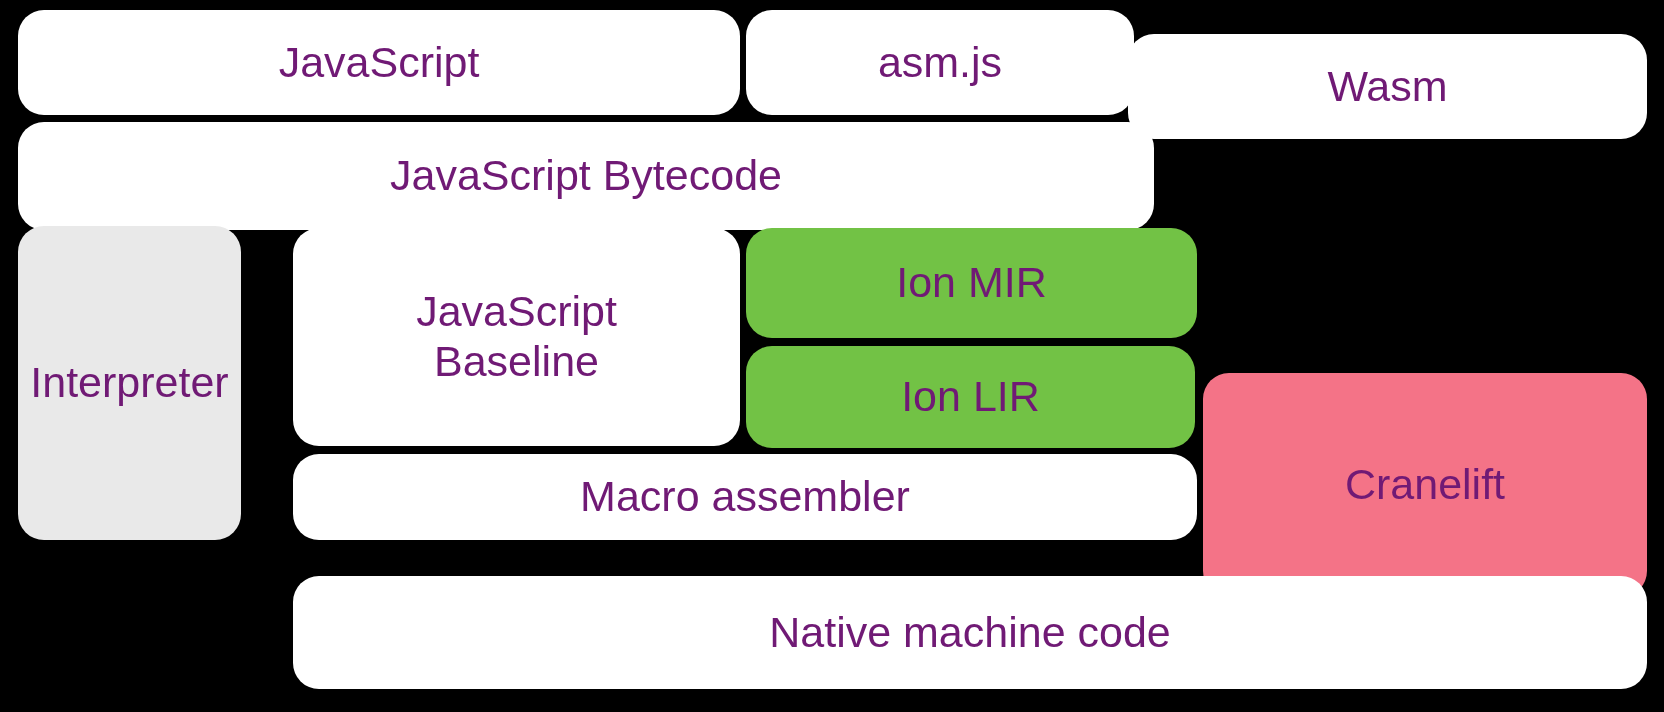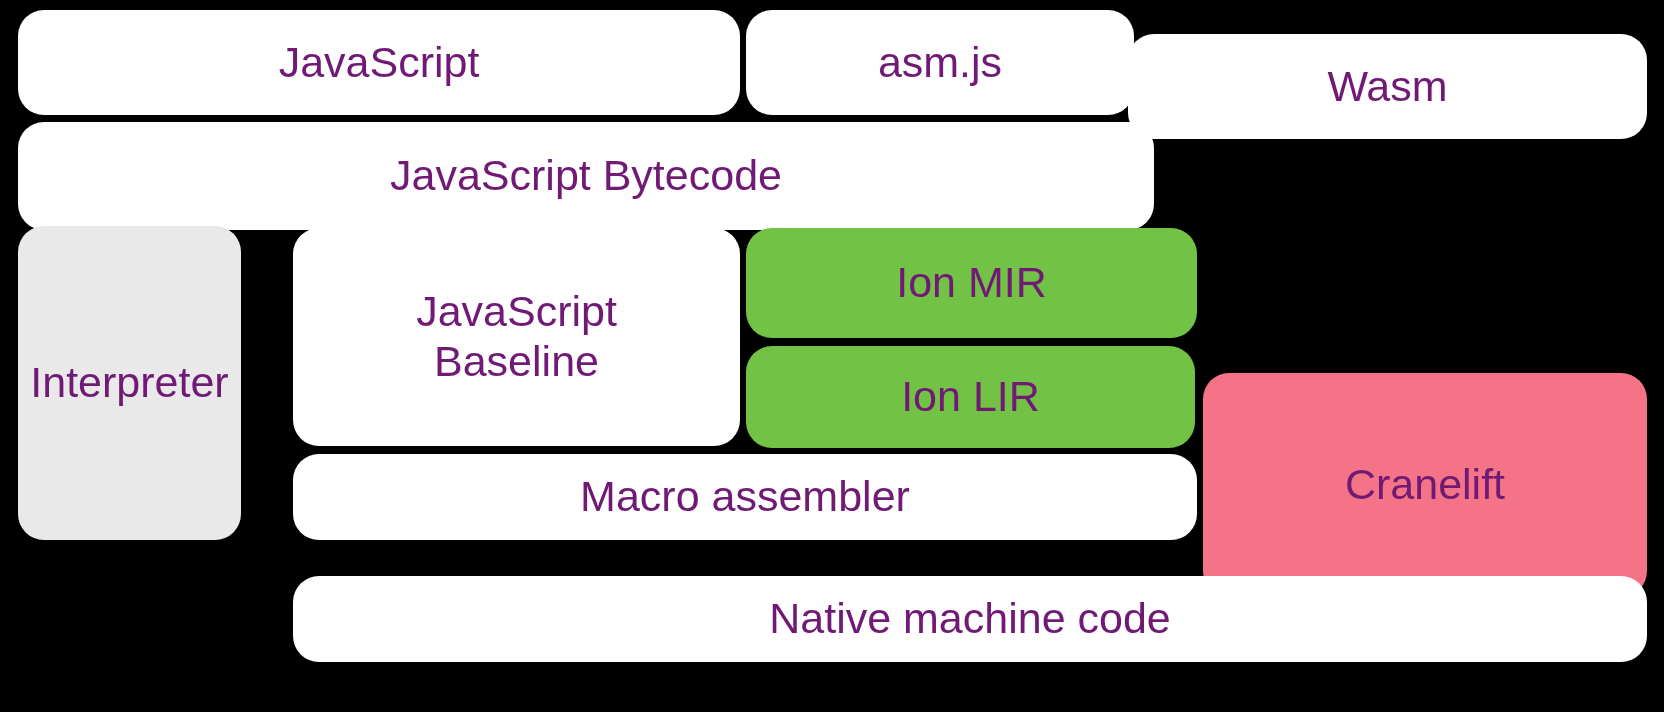--- a/index.html
+++ b/index.html
@@ -48,21 +48,21 @@
 
   
   .n-interpreter       { left: 18px;   top: 226px; width: 223px; height: 314px; }
   .n-js-baseline       { left: 293px;  top: 228px; width: 447px; height: 218px; }
   .n-ion-mir           { left: 746px;  top: 228px; width: 451px; height: 110px; }
   .n-ion-lir           { left: 746px;  top: 346px; width: 449px; height: 102px; }
   .n-macro-assembler   { left: 293px;  top: 454px; width: 904px; height: 86px;  }
   .n-cranelift         { left: 1203px; top: 344px; width: 444px; height: 224px; margin-top: 29px; }
 
   
-  .n-native-code       { left: 293px;  top: 576px; width: 1354px; height: 86px; }
+  .n-native-code       { left: 293px;  top: 576px; width: 1354px; height: 113px; }
 </style>
 </head>
 <body>
 
 <div id="canvas">
 
   <div class="node fill-white n-javascript">JavaScript</div>
 
   <div class="node fill-white n-asmjs">asm.js</div>
 

